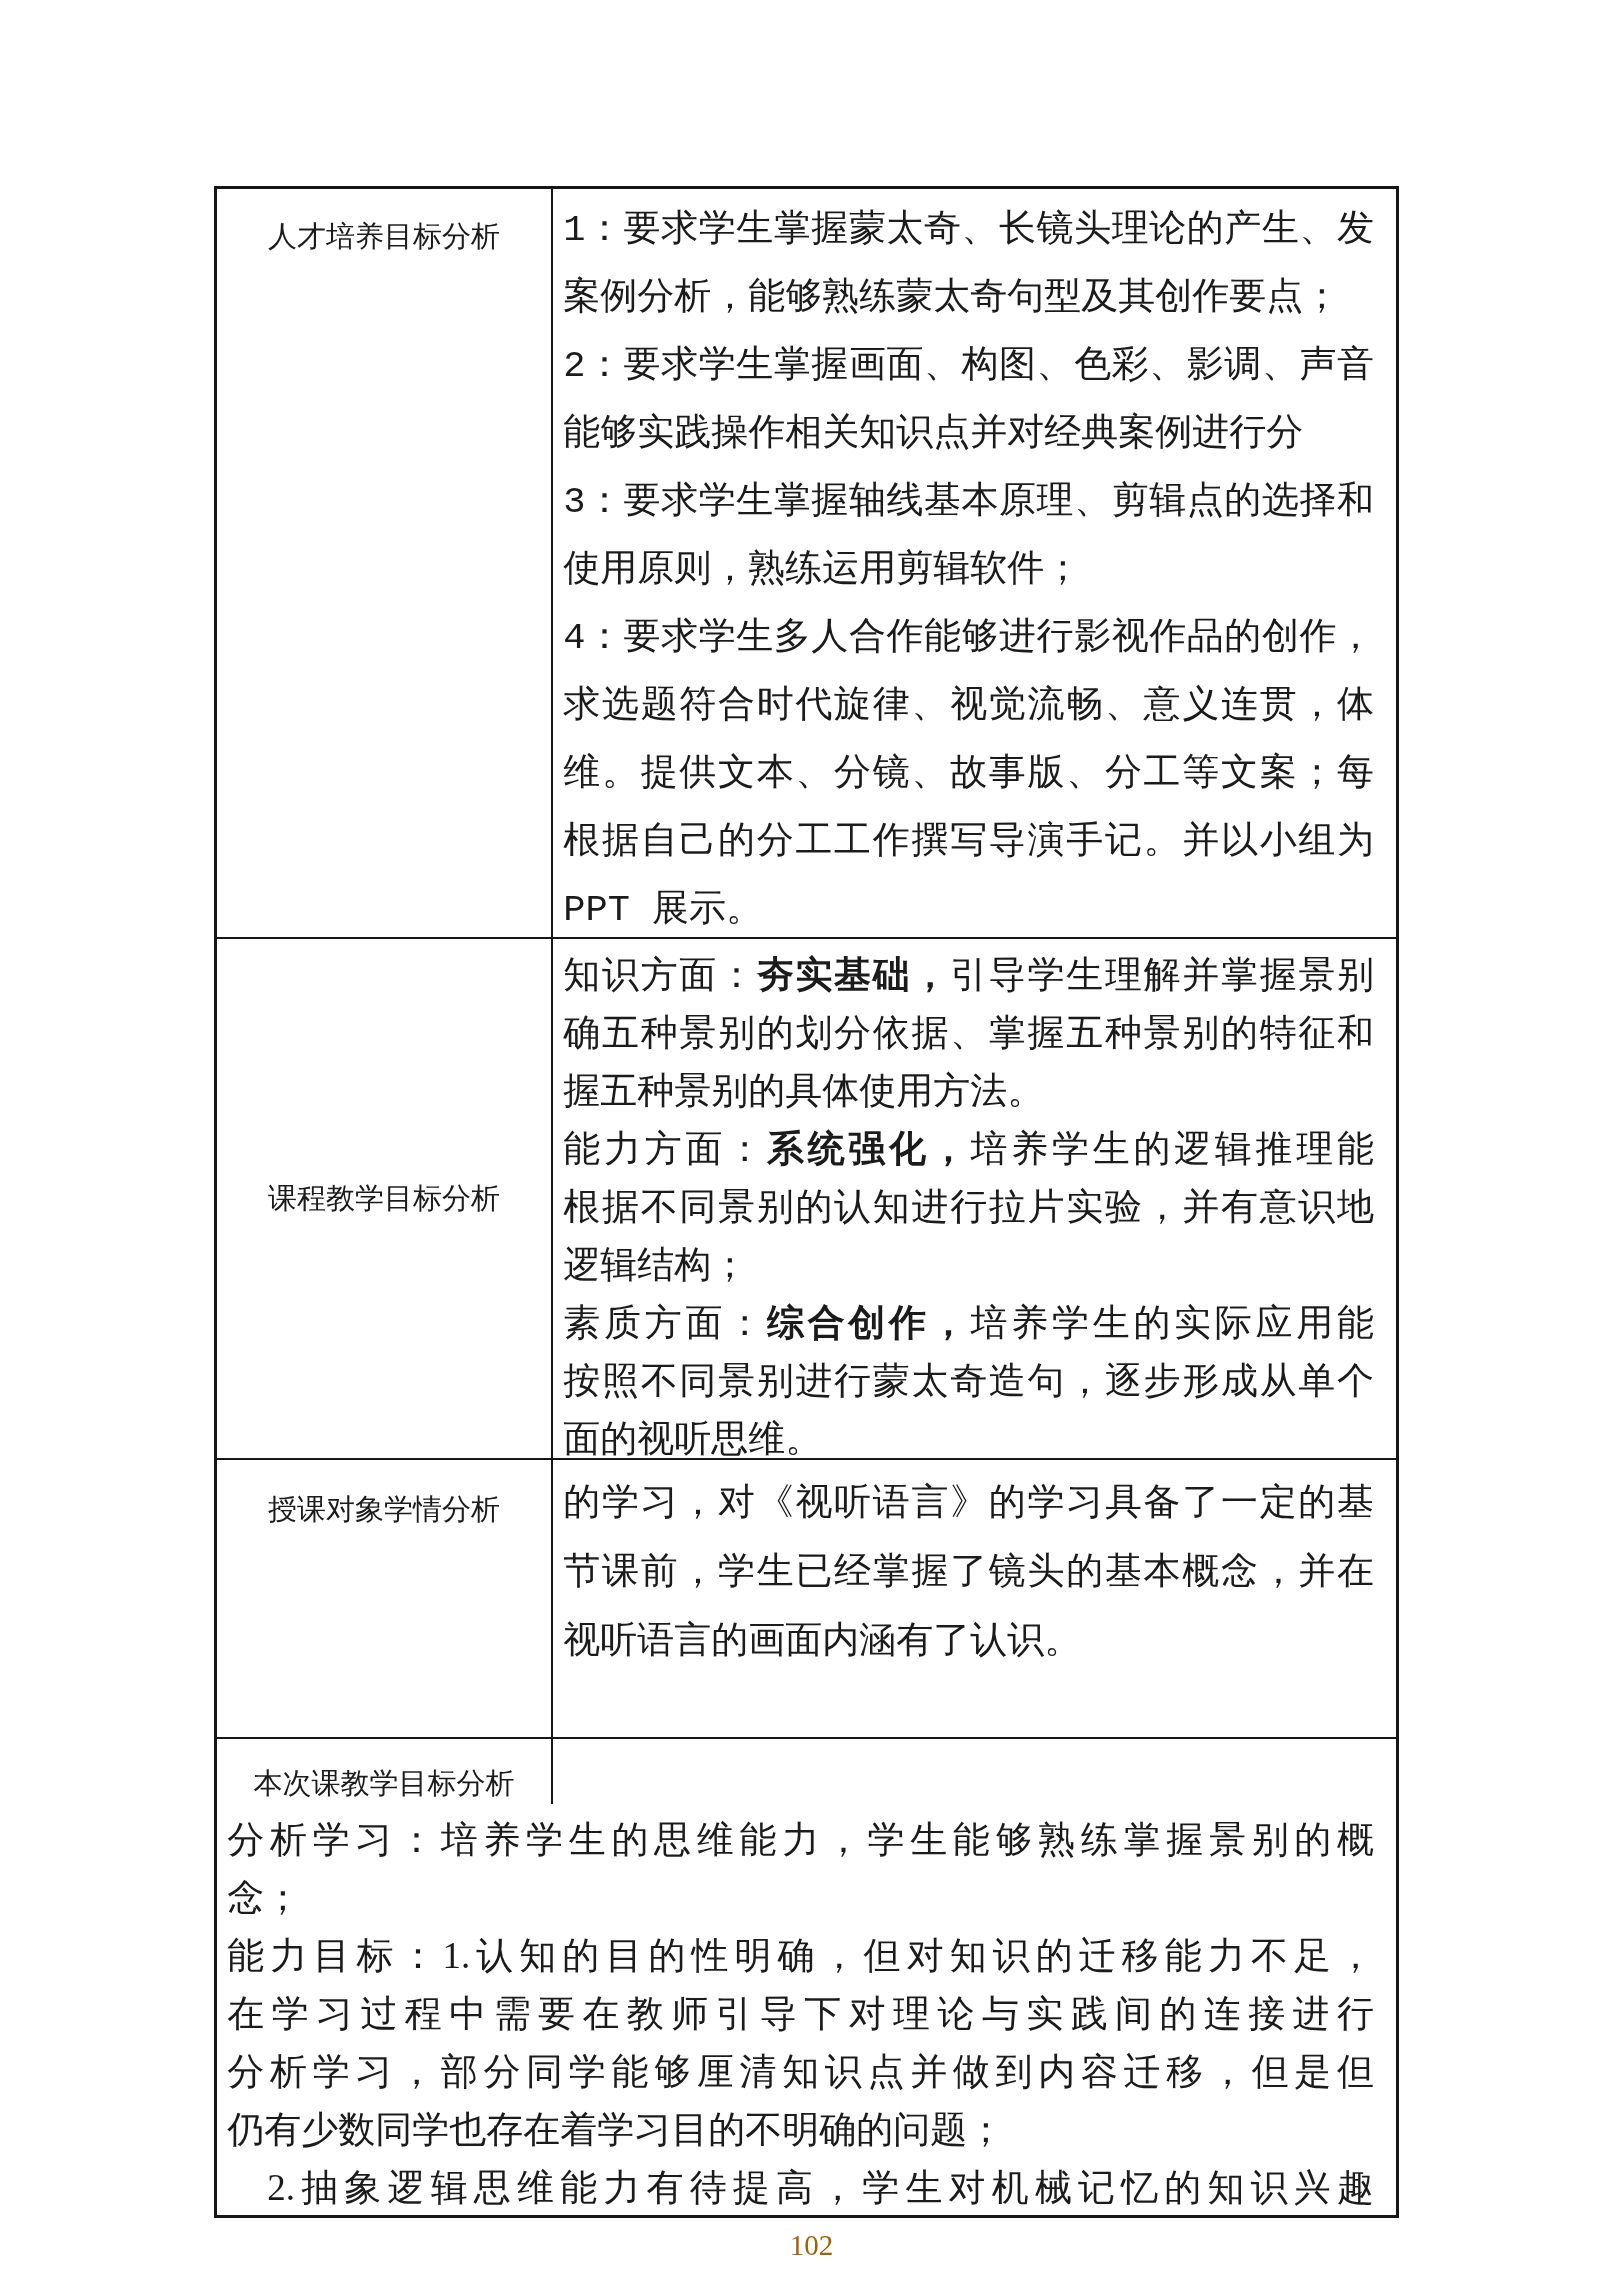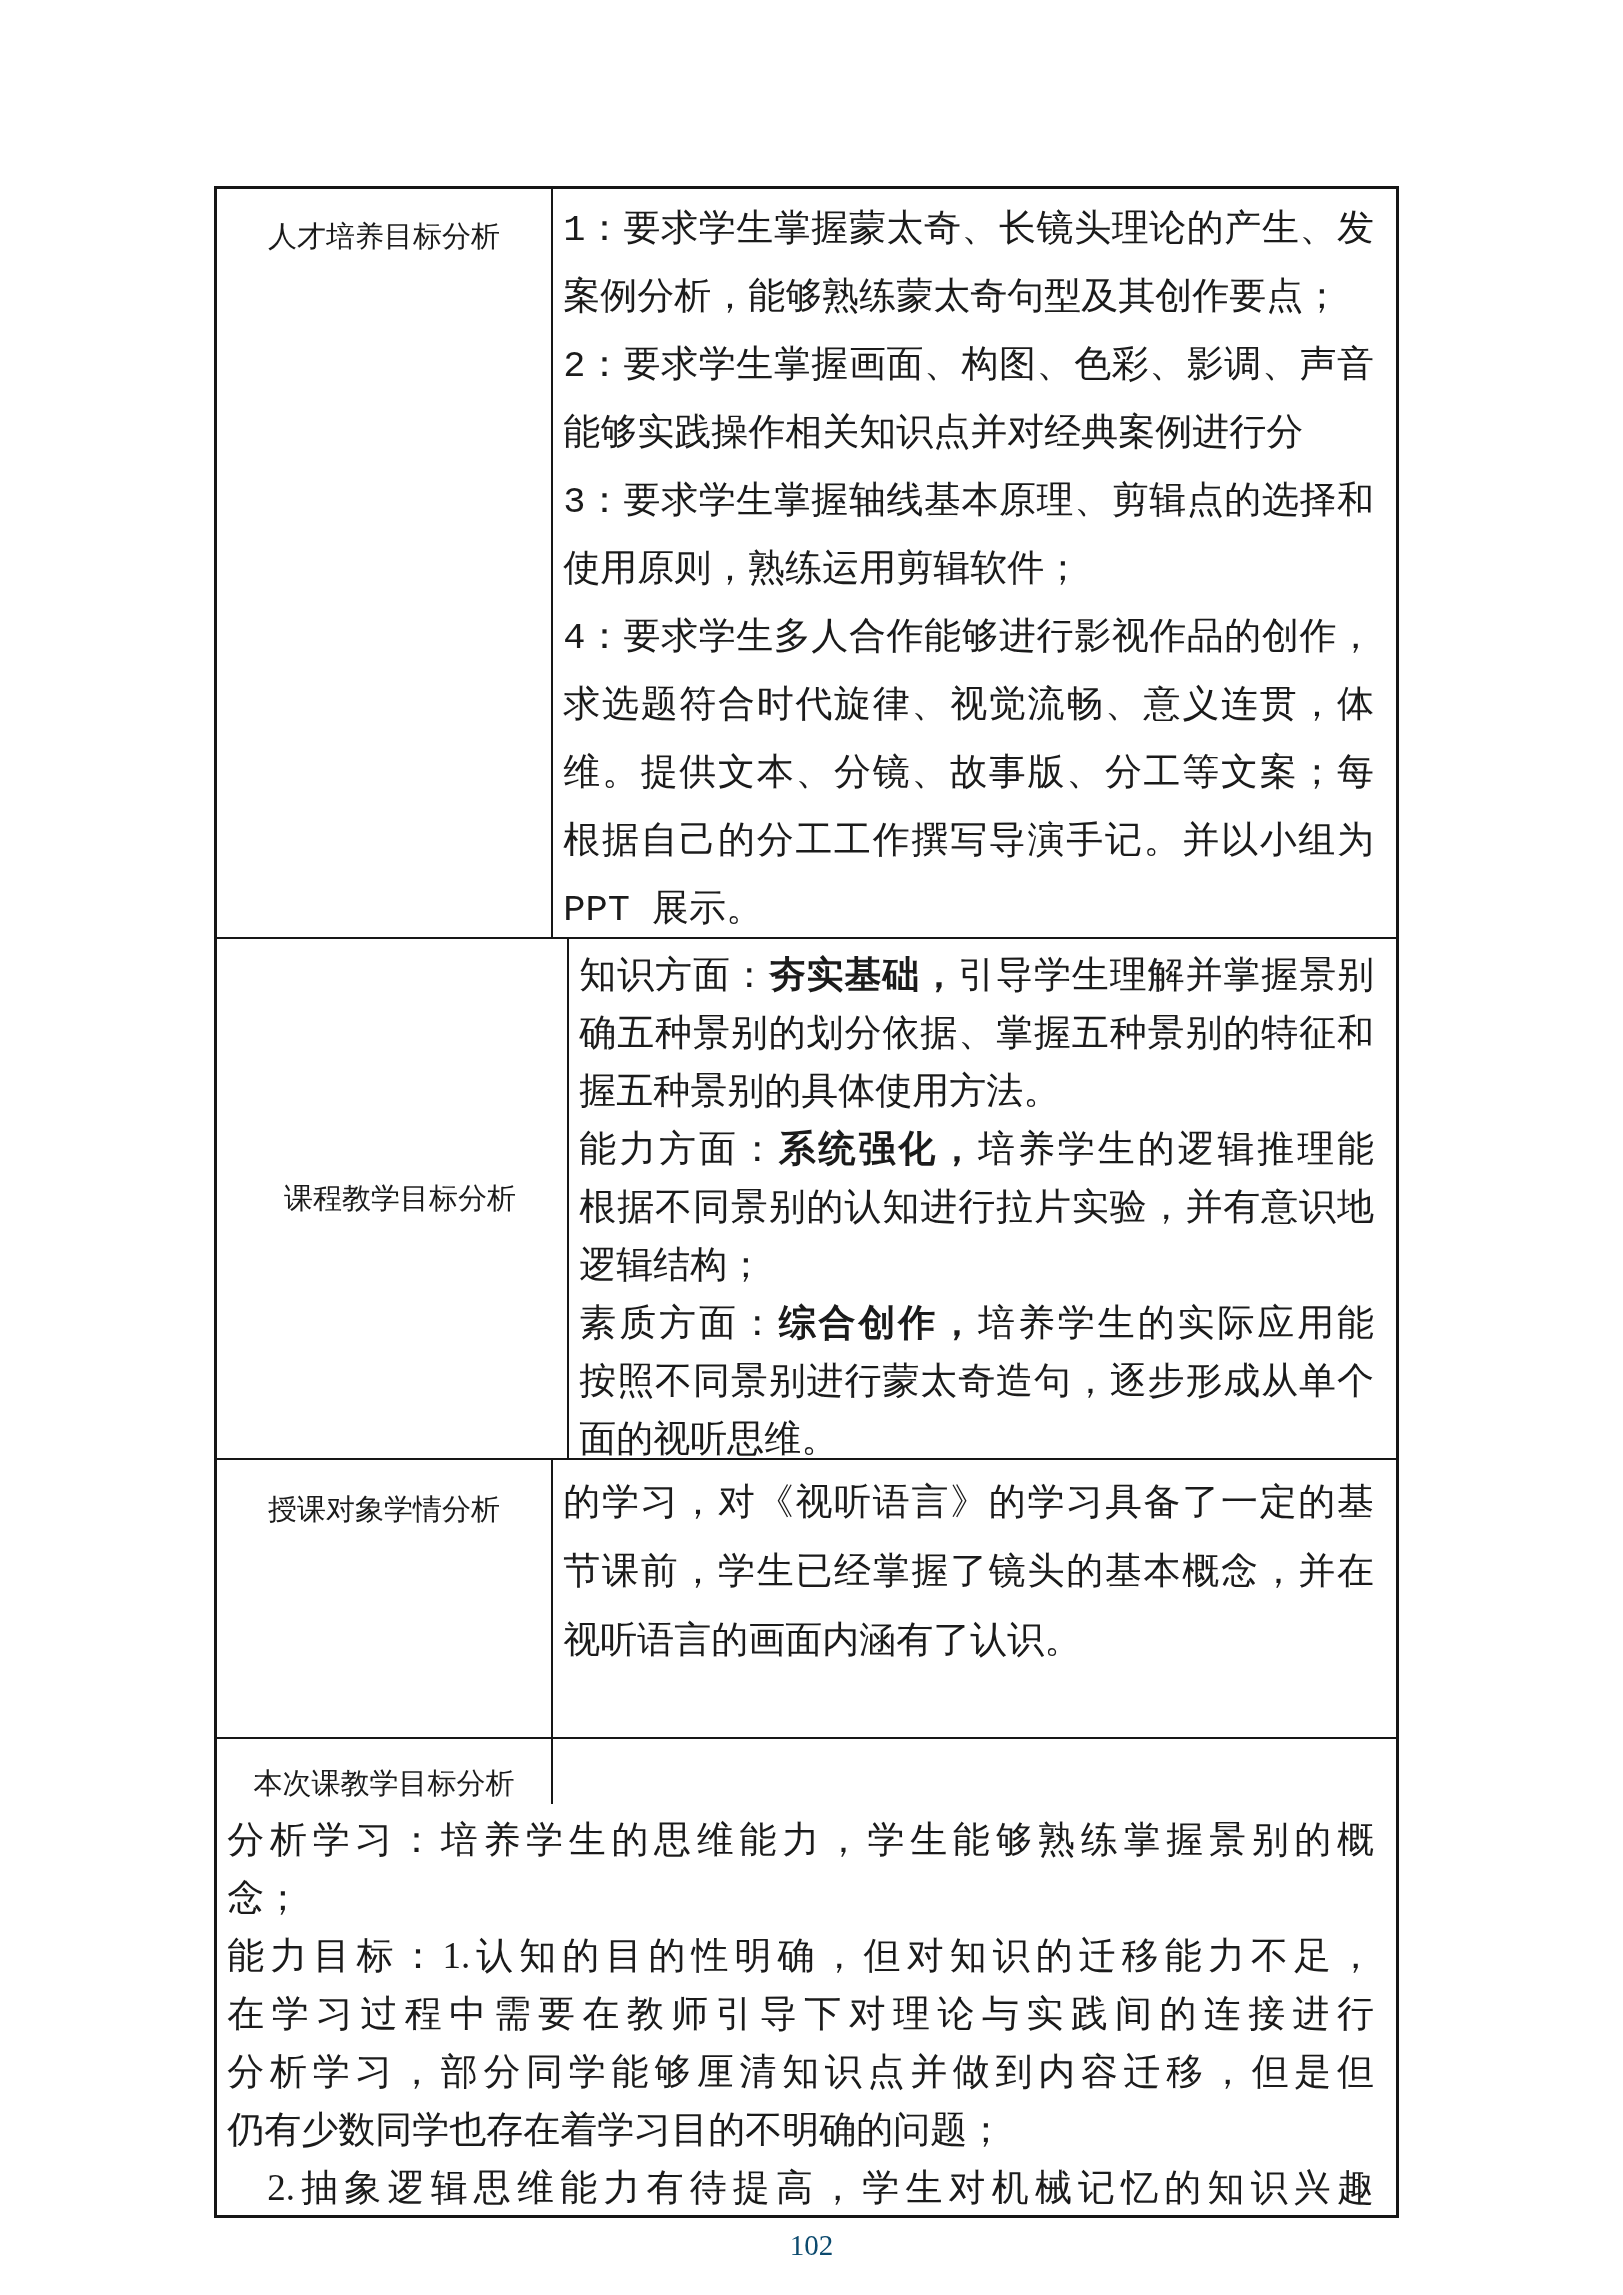--- a/index.html
+++ b/index.html
@@ -28,21 +28,21 @@
   .label-cell {
     width: 336px;
     flex: none;
     border-right: 2.4px solid #161616;
     box-sizing: border-box;
     text-align: center;
     font-size: 29px;
     line-height: 41px;
     padding-top: 28.5px;
   }
-  .row-2 .label-cell { padding-top: 0; display: flex; align-items: center; justify-content: center; margin-left: 16px; }
+  .row-2 .label-cell { padding-top: 0; display: flex; align-items: center; justify-content: center; }
   .row-4 .label-cell { padding-top: 24px; }
 
   .content-cell {
     flex: 1;
     box-sizing: border-box;
     padding: 7.1px 22px 0 10.3px;
     overflow: hidden;
   }
   .line {
     font-size: 37px;
@@ -56,21 +56,21 @@
   .line.j { text-align: justify; text-align-last: justify; }
   .line.indent { padding-left: 40px; }
   .b { font-weight: bold; }
 
   .page-num {
     position: absolute;
     left: 0; top: 2229px;
     width: 1623px;
     text-align: center;
     font-size: 29px;
-    color: #0c4a6e;
+    color: #a16207;
   }
 </style>
 </head>
 <body>
 
 <div class="doc-table">
     <div class="row row-1">
       <div class="label-cell"><span>人才培养目标分析</span></div>
       <div class="content-cell">
         <div class="line j"><span>1：要求学生掌握蒙太奇、长镜头理论的产生、发展及典型性</span></div>

